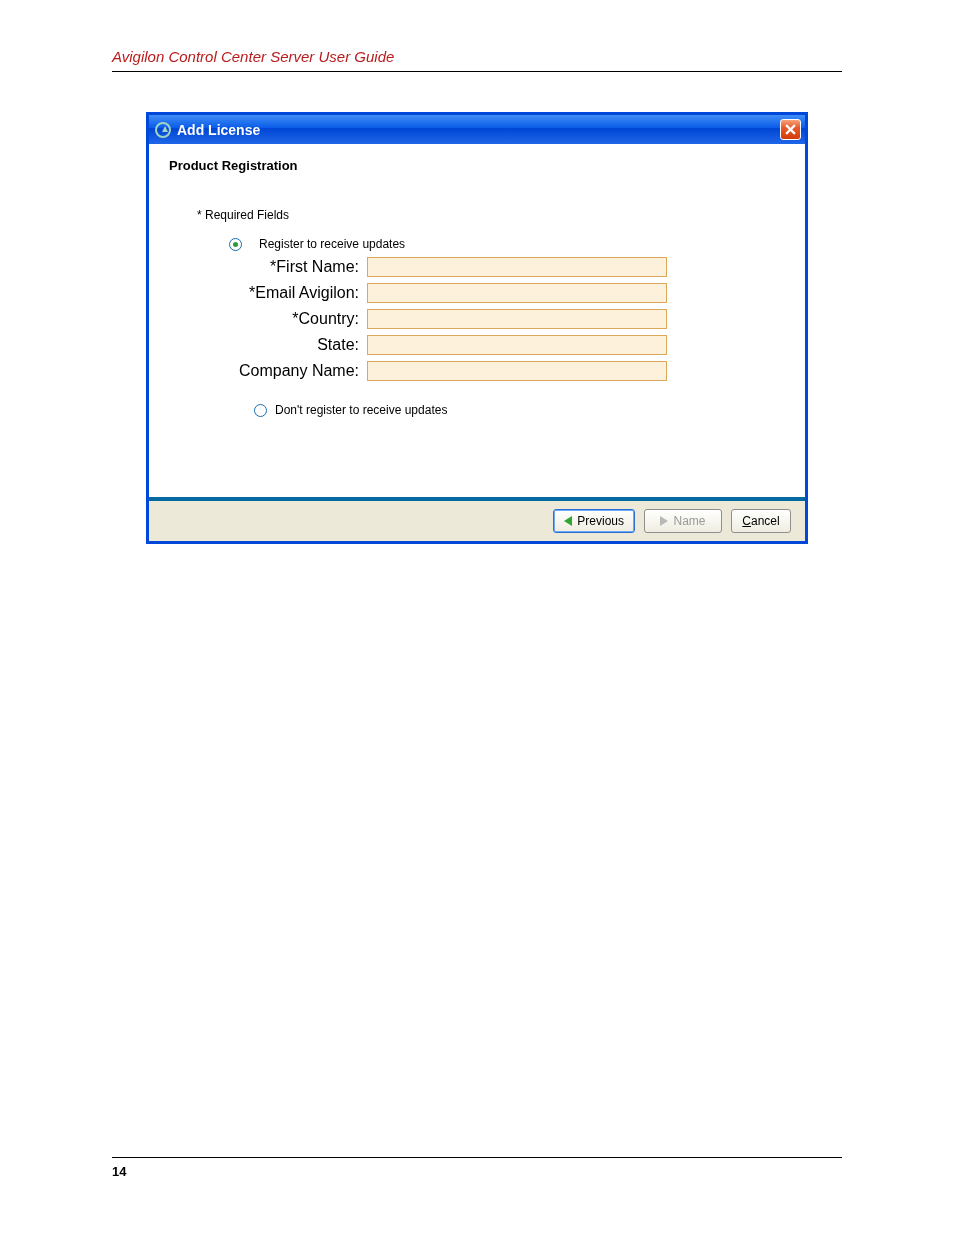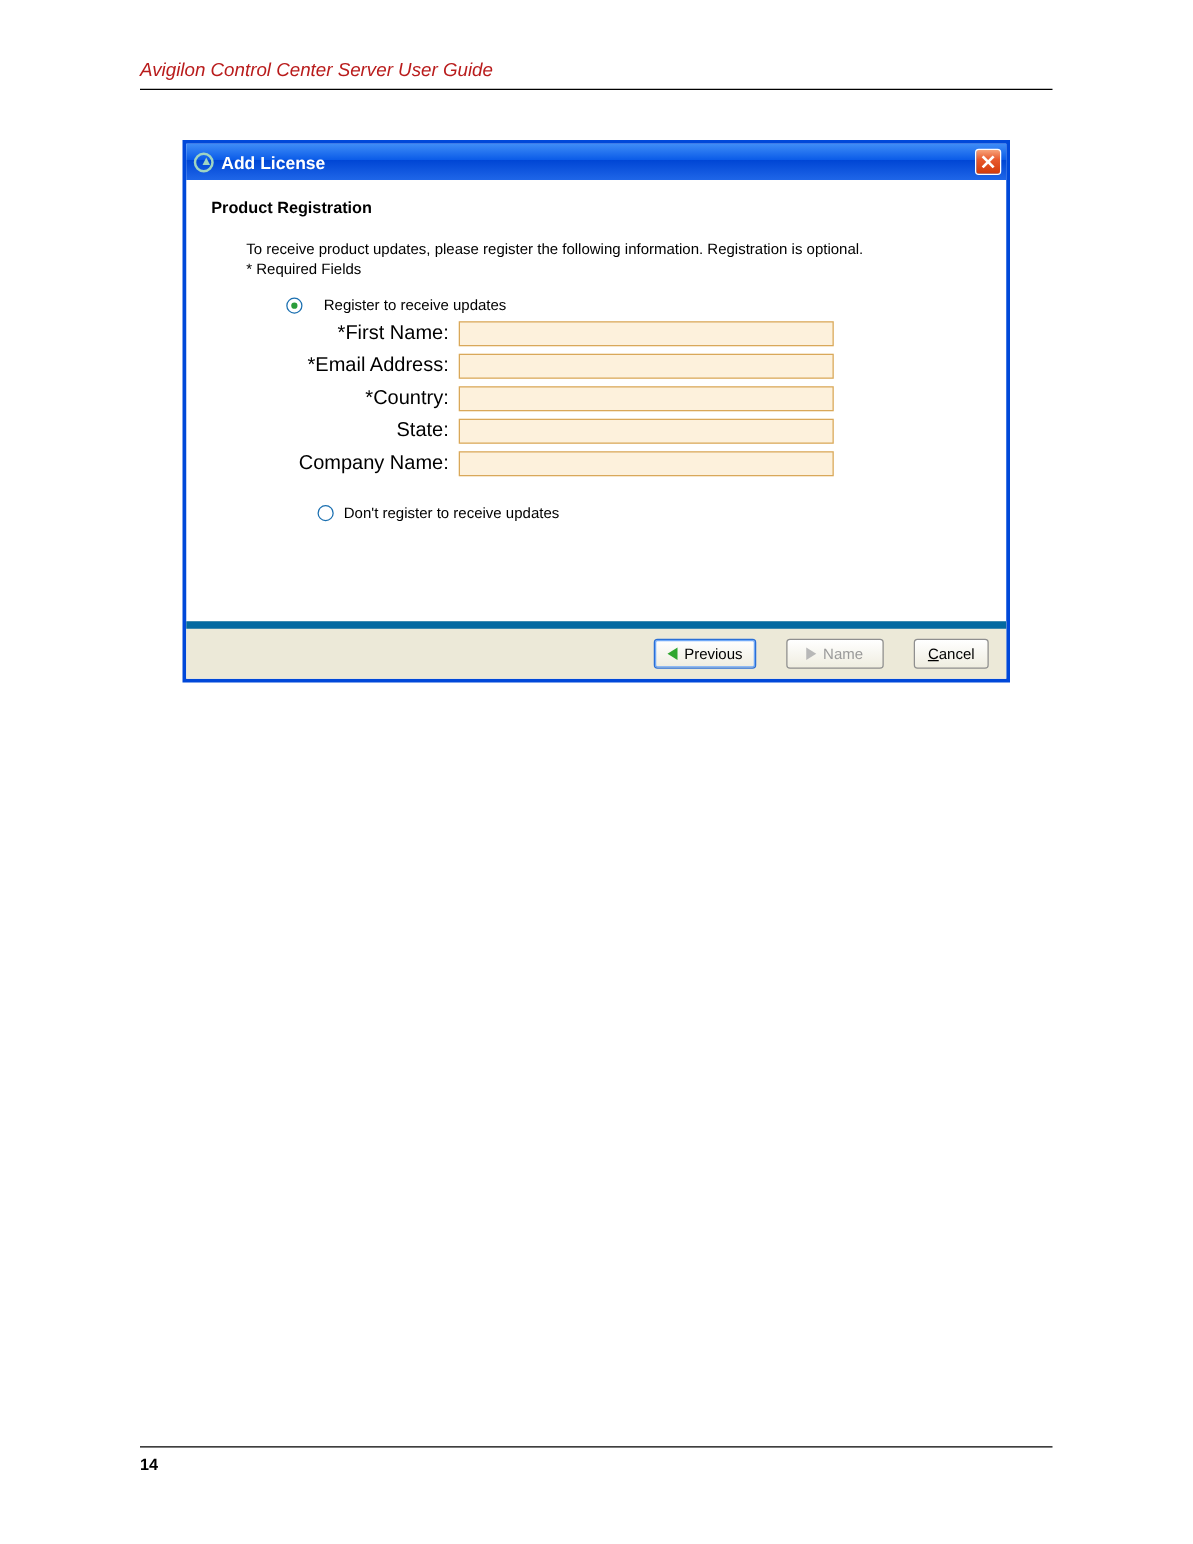--- a/index.html
+++ b/index.html
@@ -130,25 +130,25 @@
   .radio-row2 {
     display:flex;align-items:center;
     margin-left:60px;
     margin-top:22px;
     gap:8px;
     margin-bottom:70px;
     padding-left:25px;
   }
   .footer-bar{
     background:#ece9d8;
-    border-top:6px solid #0369a1;
+    border-top:4px solid #0369a1;
     padding:8px 14px;
     display:flex;
     justify-content:flex-end;
-    gap:24px;
+    gap:9px;
   }
   .btn{
     height:24px;
     min-width:78px;
     border:1px solid #8f8f8f;
     border-radius:3px;
     background:linear-gradient(to bottom,#ffffff,#efede0);
     font-size:12px;
     font-family:Tahoma,Arial,sans-serif;
     display:flex;align-items:center;justify-content:center;
@@ -198,36 +198,36 @@
         <svg viewBox="0 0 10 10">
             <path d="M1 1 L9 9 M9 1 L1 9" stroke="#fff" stroke-width="2" fill="none"></path>
           </svg>
       </span>
     </div>
 
     <div class="content">
       <div class="section-title">Product Registration</div>
 
       <div class="intro">
-        <span>To receive product updates, please register the following information.  Registration is optional.</span><br>
+        <br>
         <span>* Required Fields</span>
       </div>
 
       <div class="radio-row">
         <span class="radio selected"></span>
         <span>Register to receive updates</span>
       </div>
 
       <div class="form-grid">
         <div class="form-row">
           <div class="form-label">*First Name:</div>
           <input class="form-input" value="" style="">
         </div>
         <div class="form-row">
-          <div class="form-label">*Email Address:</div>
+          <div class="form-label">*Email Avigilon:</div>
           <input class="form-input" value="" style="">
         </div>
         <div class="form-row">
           <div class="form-label">*Country:</div>
           <input class="form-input" value="" style="">
         </div>
         <div class="form-row">
           <div class="form-label">State:</div>
           <input class="form-input" value="" style="">
         </div>

